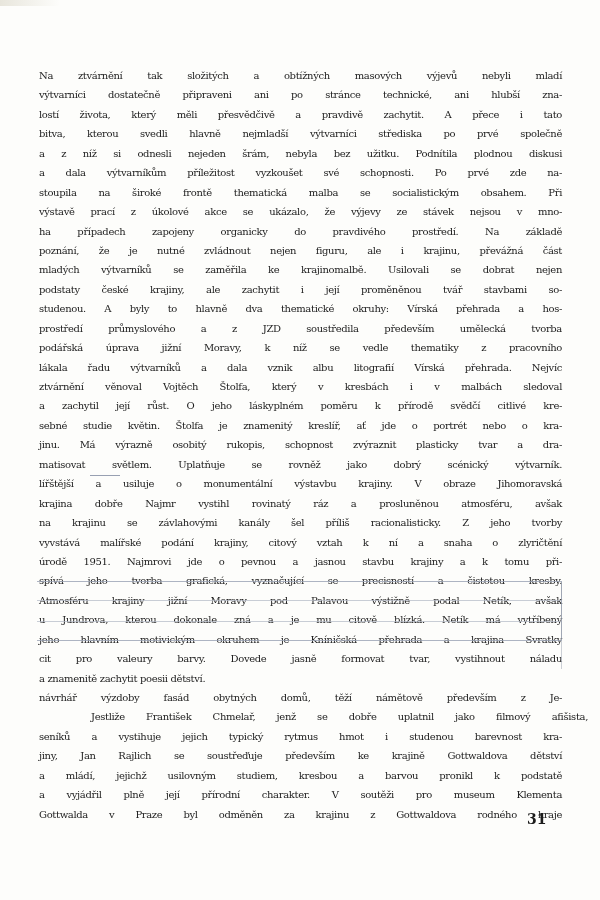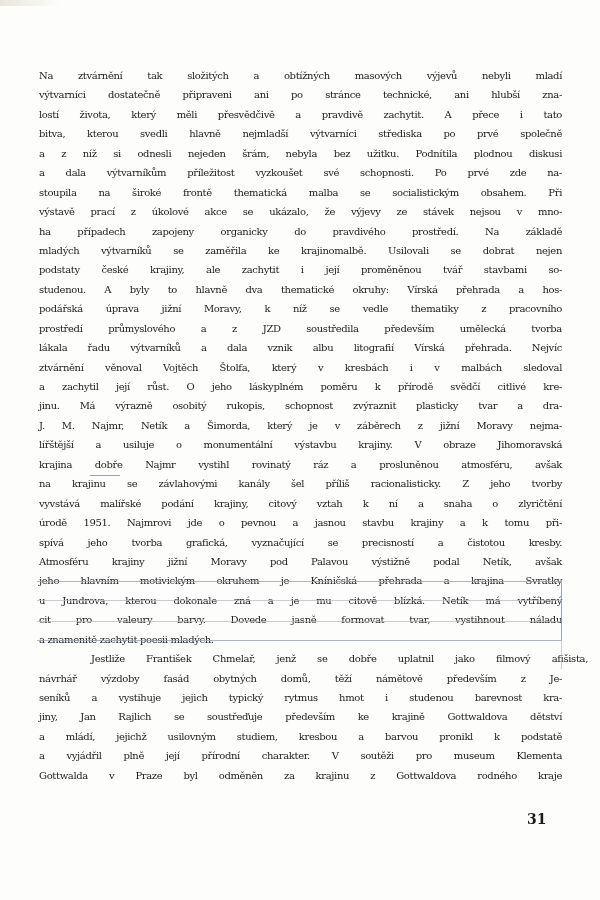--- a/index.html
+++ b/index.html
@@ -70,43 +70,45 @@
 <div class="page-body">
   <span class="line"><span class="inner">Na ztvárnění tak složitých a obtížných masových výjevů nebyli mladí</span></span>
   <span class="line"><span class="inner">výtvarníci dostatečně připraveni ani po stránce technické, ani hlubší zna-</span></span>
   <span class="line"><span class="inner">lostí života, který měli přesvědčivě a pravdivě zachytit. A přece i tato</span></span>
   <span class="line"><span class="inner">bitva, kterou svedli hlavně nejmladší výtvarníci střediska po prvé společně</span></span>
   <span class="line"><span class="inner">a z níž si odnesli nejeden šrám, nebyla bez užitku. Podnítila plodnou diskusi</span></span>
   <span class="line"><span class="inner">a dala výtvarníkům příležitost vyzkoušet své schopnosti. Po prvé zde na-</span></span>
   <span class="line"><span class="inner">stoupila na široké frontě thematická malba se socialistickým obsahem. Při</span></span>
   <span class="line"><span class="inner">výstavě prací z úkolové akce se ukázalo, že výjevy ze stávek nejsou v mno-</span></span>
   <span class="line"><span class="inner">ha případech zapojeny organicky do pravdivého prostředí. Na základě</span></span>
+  <span class="line"><span class="inner">poznání, že je nutné zvládnout nejen figuru, ale i krajinu, převážná část</span></span>
   <span class="line"><span class="inner">mladých výtvarníků se zaměřila ke krajinomalbě. Usilovali se dobrat nejen</span></span>
   <span class="line"><span class="inner">podstaty české krajiny, ale zachytit i její proměněnou tvář stavbami so-</span></span>
   <span class="line"><span class="inner">studenou. A byly to hlavně dva thematické okruhy: Vírská přehrada a hos-</span></span>
+  <span class="line"><span class="inner">prostředí průmyslového a z JZD soustředila především umělecká tvorba</span></span>
   <span class="line"><span class="inner">podářská úprava jižní Moravy, k níž se vedle thematiky z pracovního</span></span>
-  <span class="line"><span class="inner">prostředí průmyslového a z JZD soustředila především umělecká tvorba</span></span>
   <span class="line"><span class="inner">lákala řadu výtvarníků a dala vznik albu litografií Vírská přehrada. Nejvíc</span></span>
   <span class="line"><span class="inner">ztvárnění věnoval Vojtěch Štolfa, který v kresbách i v malbách sledoval</span></span>
   <span class="line"><span class="inner">a zachytil její růst. O jeho láskyplném poměru k přírodě svědčí citlivé kre-</span></span>
+  <span class="line"><span class="inner">sebné studie květin. Štolfa je znamenitý kreslíř, ať jde o portrét nebo o kra-</span></span>
   <span class="line"><span class="inner">jinu. Má výrazně osobitý rukopis, schopnost zvýraznit plasticky tvar a dra-</span></span>
-  <span class="line"><span class="inner">J. M. Najmr, Netík a Šimorda, který je v záběrech z jižní Moravy nejma-</span></span>
+  <span class="line"><span class="inner">matisovat světlem. Uplatňuje se rovněž jako dobrý scénický výtvarník.</span></span>
   <span class="line"><span class="inner">lířštější a usiluje o monumentální výstavbu krajiny. V obraze Jihomoravská</span></span>
   <span class="line"><span class="inner">krajina dobře Najmr vystihl rovinatý ráz a prosluněnou atmosféru, avšak</span></span>
   <span class="line"><span class="inner">na krajinu se závlahovými kanály šel příliš racionalisticky. Z jeho tvorby</span></span>
   <span class="line"><span class="inner">vyvstává malířské podání krajiny, citový vztah k ní a snaha o zlyričtění</span></span>
   <span class="line"><span class="inner">úrodě 1951. Najmrovi jde o pevnou a jasnou stavbu krajiny a k tomu při-</span></span>
   <span class="line"><span class="inner">spívá jeho tvorba grafická, vyznačující se precisností a čistotou kresby.</span></span>
   <span class="line"><span class="inner">Atmosféru krajiny jižní Moravy pod Palavou výstižně podal Netík, avšak</span></span>
+  <span class="line"><span class="inner">u Jundrova, kterou dokonale zná a je mu citově blízká. Netík má vytříbený</span></span>
   <span class="line"><span class="inner">jeho hlavním motivickým okruhem je Kníničská přehrada a krajina Svratky</span></span>
-  <span class="line"><span class="inner">u Jundrova, kterou dokonale zná a je mu citově blízká. Netík má vytříbený</span></span>
   <span class="line"><span class="inner">cit pro valeury barvy. Dovede jasně formovat tvar, vystihnout náladu</span></span>
-  <span class="line last"><span class="inner">a znamenitě zachytit poesii mladých.</span></span>
+  <span class="line last"><span class="inner">a znamenitě zachytit poesii dětství.</span></span>
+  <span class="line"><span class="inner">návrhář výzdoby fasád obytných domů, těží námětově především z Je-</span></span>
   <span class="line indent"><span class="inner">Jestliže František Chmelař, jenž se dobře uplatnil jako filmový afišista,</span></span>
-  <span class="line"><span class="inner">návrhář výzdoby fasád obytných domů, těží námětově především z Je-</span></span>
   <span class="line"><span class="inner">seníků a vystihuje jejich typický rytmus hmot i studenou barevnost kra-</span></span>
   <span class="line"><span class="inner">jiny, Jan Rajlich se soustřeďuje především ke krajině Gottwaldova dětství</span></span>
   <span class="line"><span class="inner">a mládí, jejichž usilovným studiem, kresbou a barvou pronikl k podstatě</span></span>
   <span class="line"><span class="inner">a vyjádřil plně její přírodní charakter. V soutěži pro museum Klementa</span></span>
   <span class="line"><span class="inner">Gottwalda v Praze byl odměněn za krajinu z Gottwaldova rodného kraje</span></span>
 </div>
 
 <div class="pencil-underline"></div>
 <div class="pencil-box"></div>
 <div class="pencil-mid"></div>

